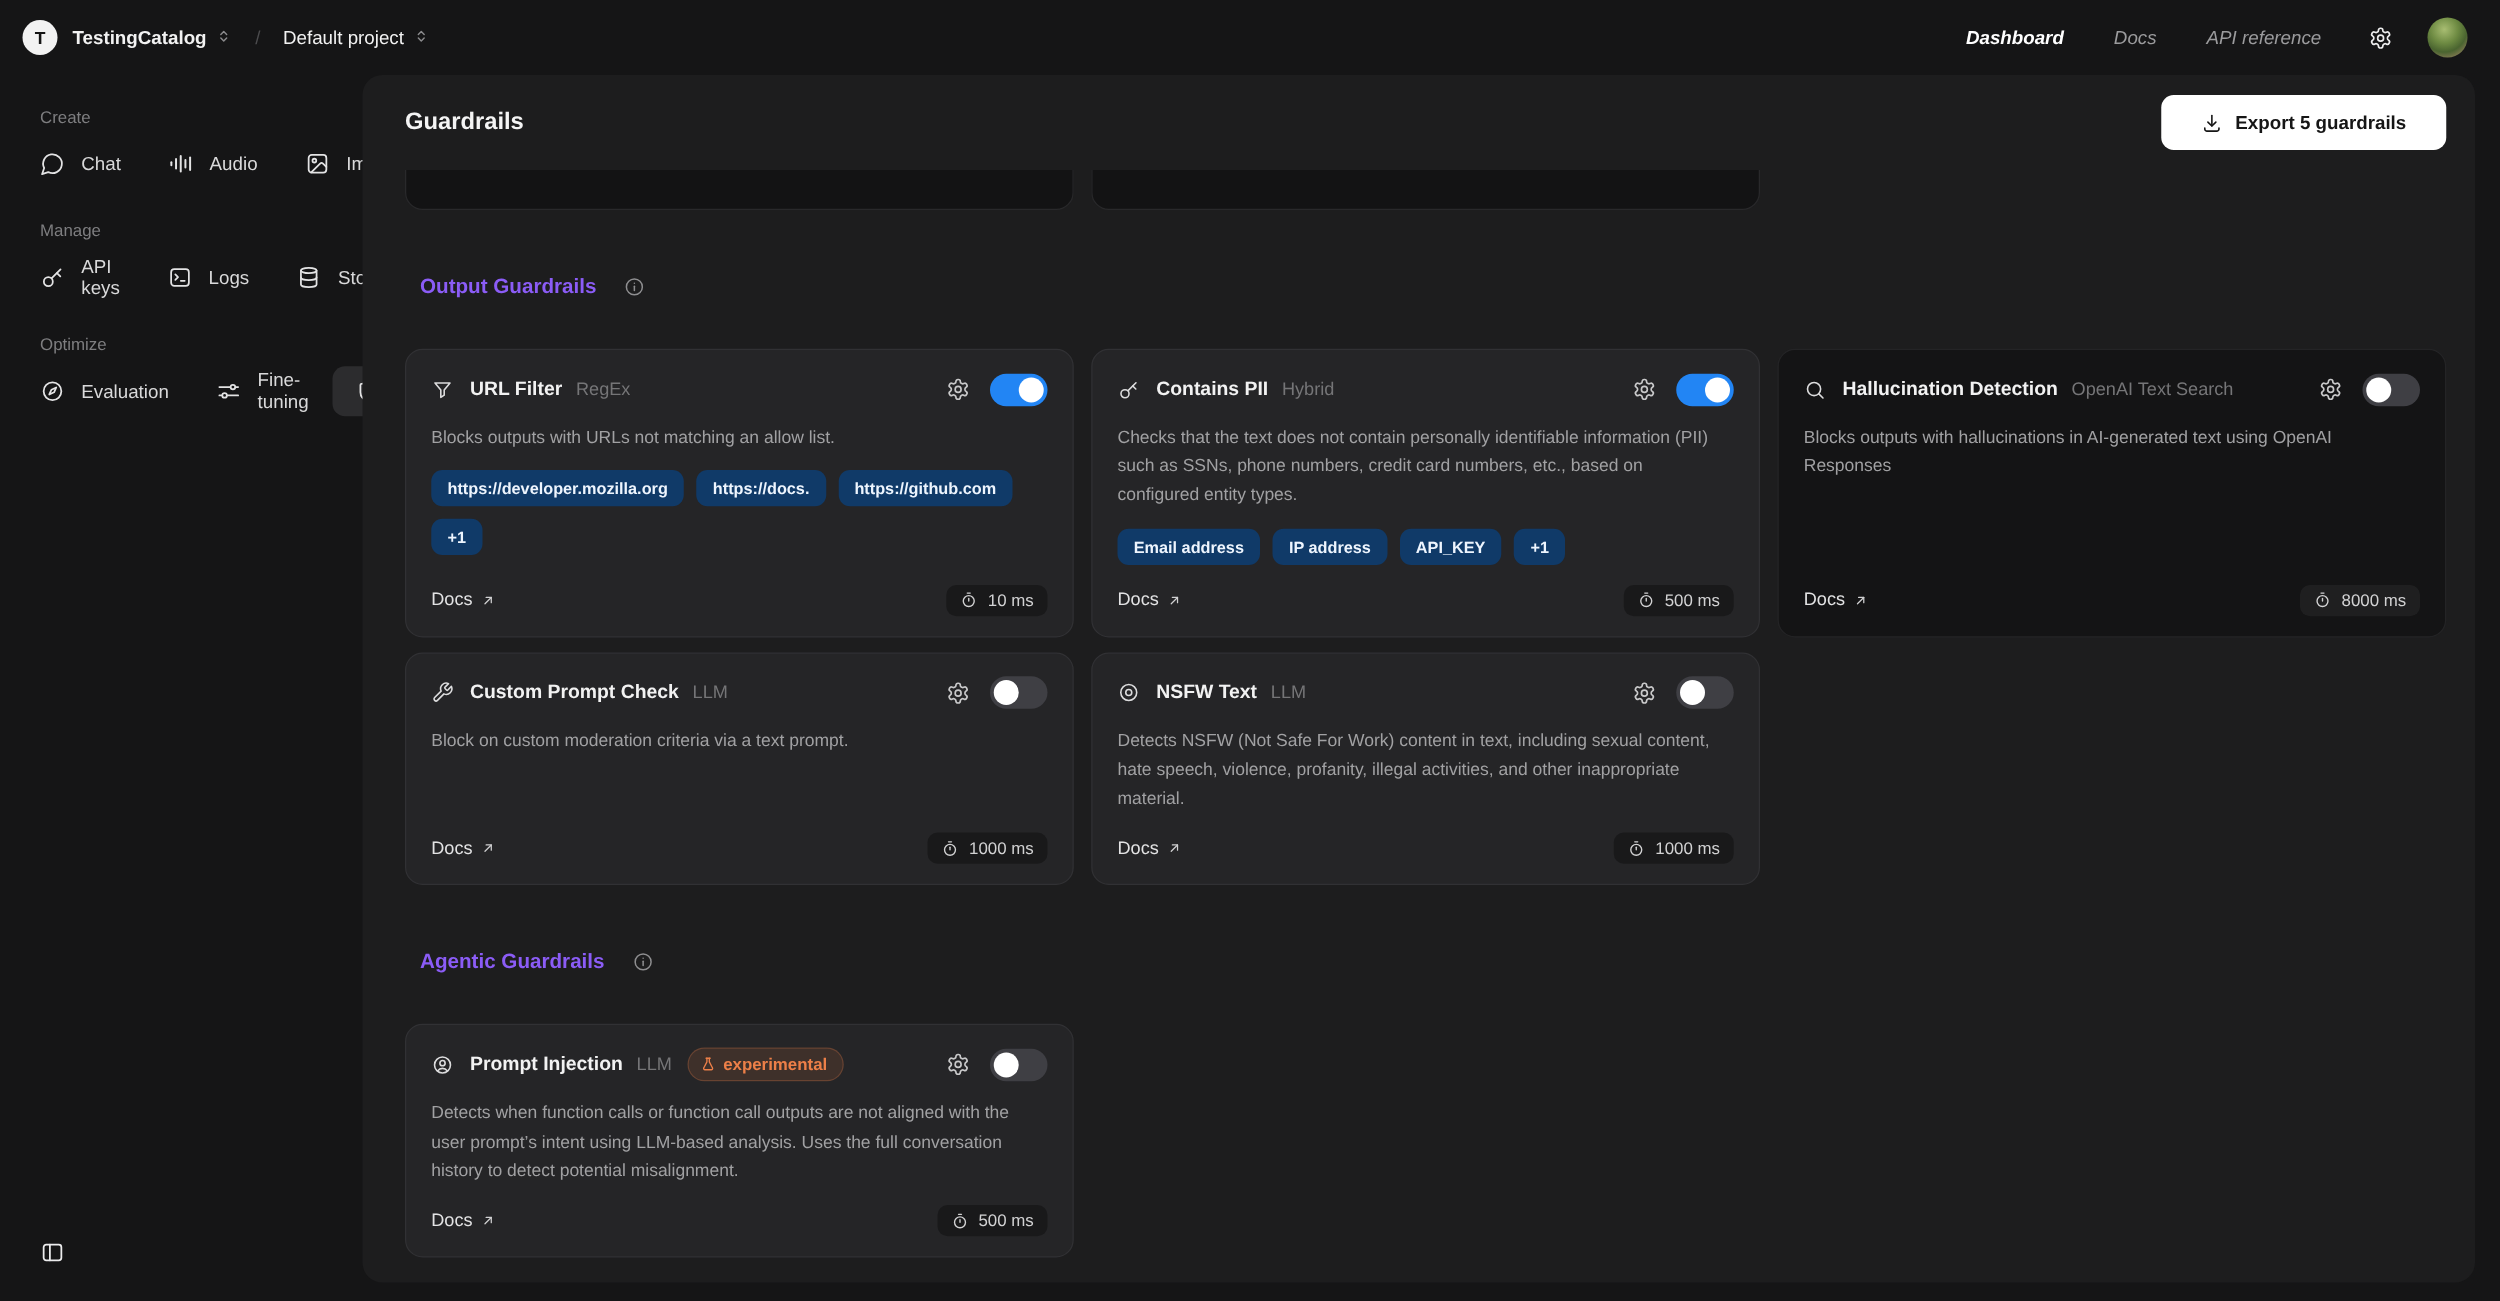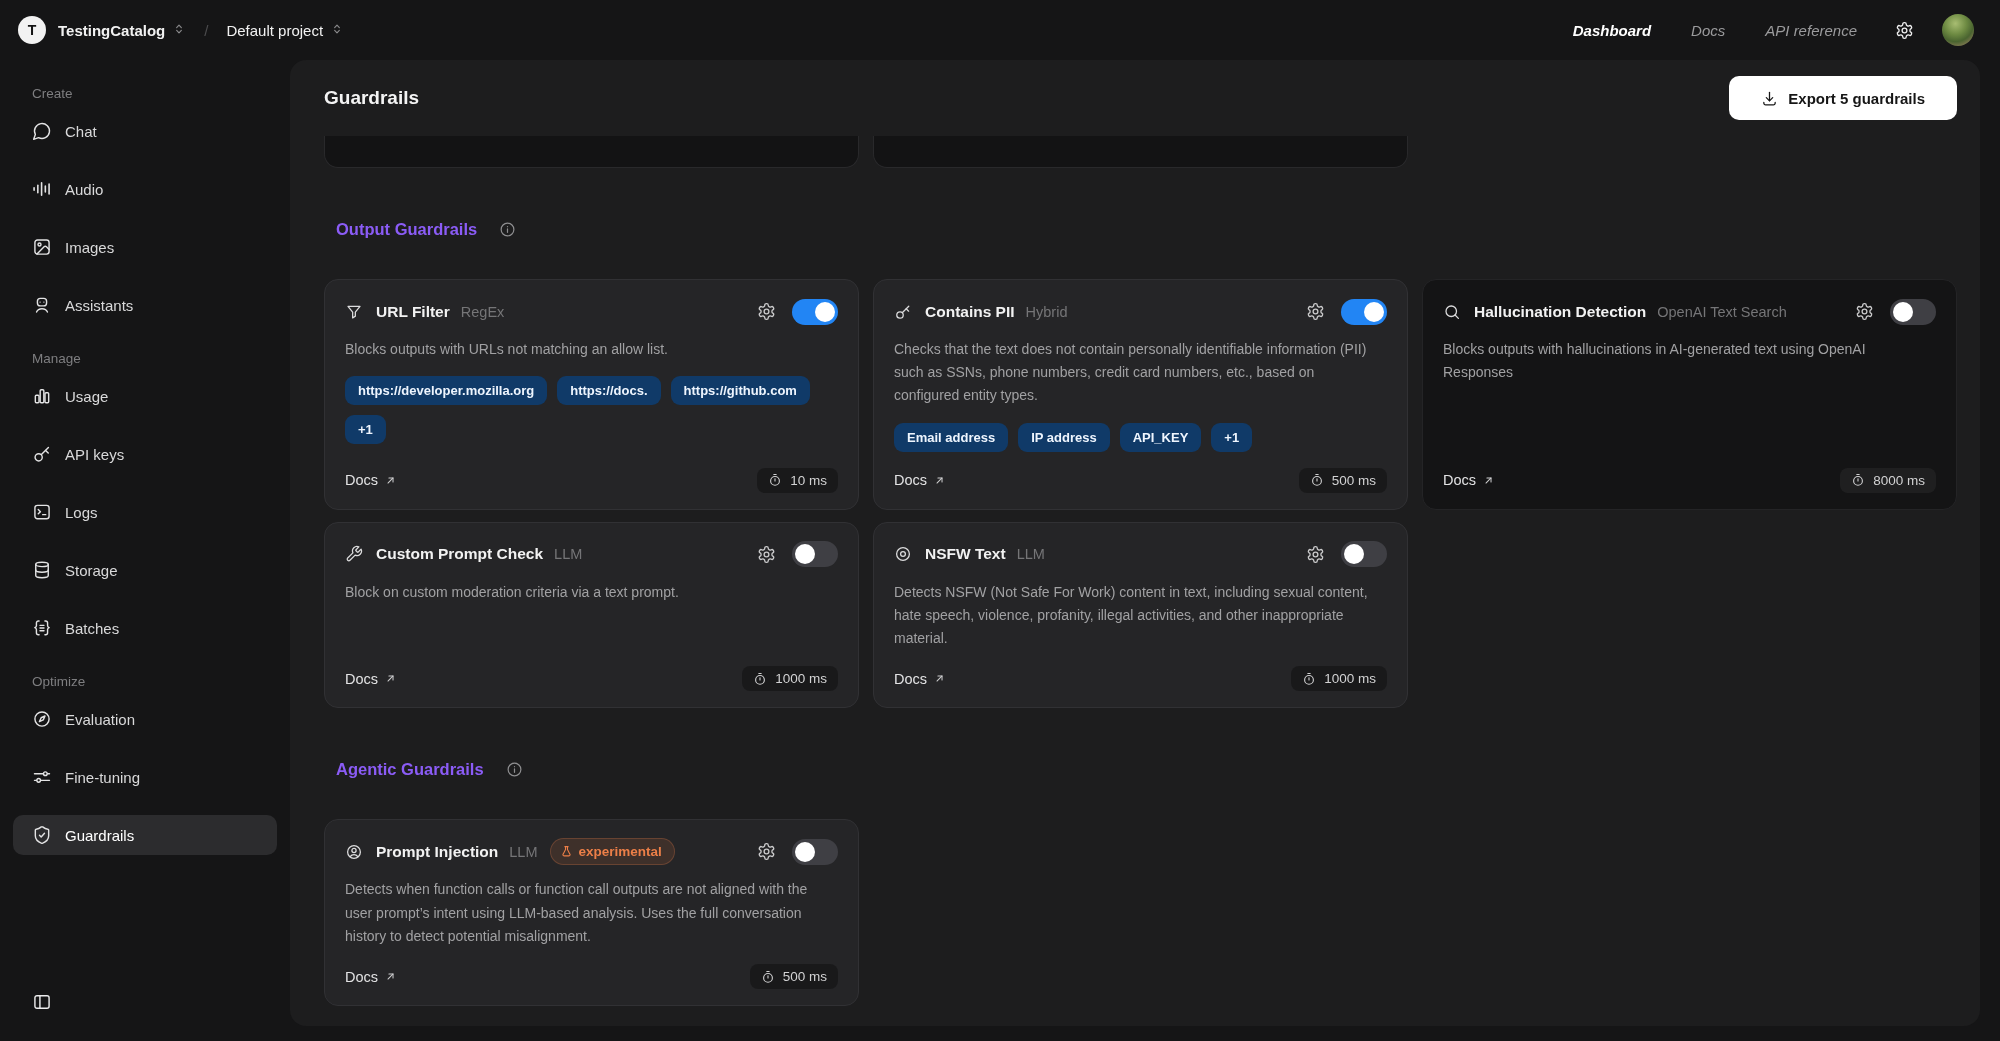--- a/index.html
+++ b/index.html
@@ -20,21 +20,21 @@
   .nav-link.active{color:#ffffff;font-weight:600;}
   .icon-btn{background:none;border:0;color:#ededee;padding:0;cursor:pointer;display:flex;}
   .user-avatar{width:32px;height:32px;border-radius:50%;margin-left:28px;cursor:pointer;
     background:radial-gradient(circle at 42% 30%,#a8bd72 0%,#6d8a42 38%,#4a6430 62%,#927f5c 88%,#b7a27e 100%);}
   
   .layout{display:flex;height:981px;}
   .sidebar{width:290px;flex:none;display:flex;flex-direction:column;padding:26px 13px 26px;box-sizing:border-box;}
   .side-section{margin-top:26px;}
   .side-section:first-child{margin-top:0;}
   .side-label{font-size:13.5px;color:#7e7e80;margin:0 0 10px 19px;}
-  .side-items{display:flex;flex-direction:column;gap:18px;}
+  .side-items{display:flex;flex-direction:row;gap:7px;}
   .side-item{display:flex;align-items:center;gap:13px;height:40px;padding:0 12px 0 19px;border-radius:10px;color:#d9d9da;font-size:15px;cursor:pointer;}
   .side-item.active{background:#2c2c2e;color:#ffffff;}
   .side-item .icn{color:#e3e3e4;}
   .collapse-btn{margin-top:auto;margin-left:19px;align-self:flex-start;background:none;border:0;color:#ececed;padding:0;cursor:pointer;}
   
   .panel{flex:1;margin:0 20px 15px 0;background:#1d1d1e;border-radius:16px;display:flex;flex-direction:column;overflow:hidden;}
   .panel-header{display:flex;align-items:center;justify-content:space-between;padding:16px 23px 16px 34px;flex:none;}
   .page-title{font-size:19px;font-weight:600;color:#f4f4f4;margin:0;}
   .export-btn{display:flex;align-items:center;gap:10px;background:#ffffff;color:#161616;border:0;border-radius:10px;height:44px;padding:0 32px;font-size:15px;font-weight:600;cursor:pointer;}
   .content{padding:0 23px 24px 34px;flex:1;overflow:hidden;}
@@ -170,30 +170,20 @@
               <span>Assistants</span>
             </div>
           </div>
         </div>
         <div class="side-section">
           <div class="side-label">Manage</div>
           <div class="side-items">
             <div class="side-item">
               <span class="icn i20">
                 <svg viewBox="0 0 24 24" fill="none" stroke="currentColor" stroke-width="1.7" stroke-linecap="round" stroke-linejoin="round">
-                  <rect x="4" y="11" width="4.4" height="9" rx="1.2"></rect>
-                  <rect x="9.8" y="4.5" width="4.4" height="15.5" rx="1.2"></rect>
-                  <rect x="15.6" y="8" width="4.4" height="12" rx="1.2"></rect>
-                </svg>
-              </span>
-              <span>Usage</span>
-            </div>
-            <div class="side-item">
-              <span class="icn i20">
-                <svg viewBox="0 0 24 24" fill="none" stroke="currentColor" stroke-width="1.7" stroke-linecap="round" stroke-linejoin="round">
                   <circle cx="8" cy="16" r="4.3"></circle>
                   <path d="m11.3 12.7 8.4-8.4"></path>
                   <path d="m16.3 7.7 3.2 3.2"></path>
                 </svg>
               </span>
               <span>API keys</span>
             </div>
             <div class="side-item">
               <span class="icn i20">
                 <svg viewBox="0 0 24 24" fill="none" stroke="currentColor" stroke-width="1.7" stroke-linecap="round" stroke-linejoin="round">

